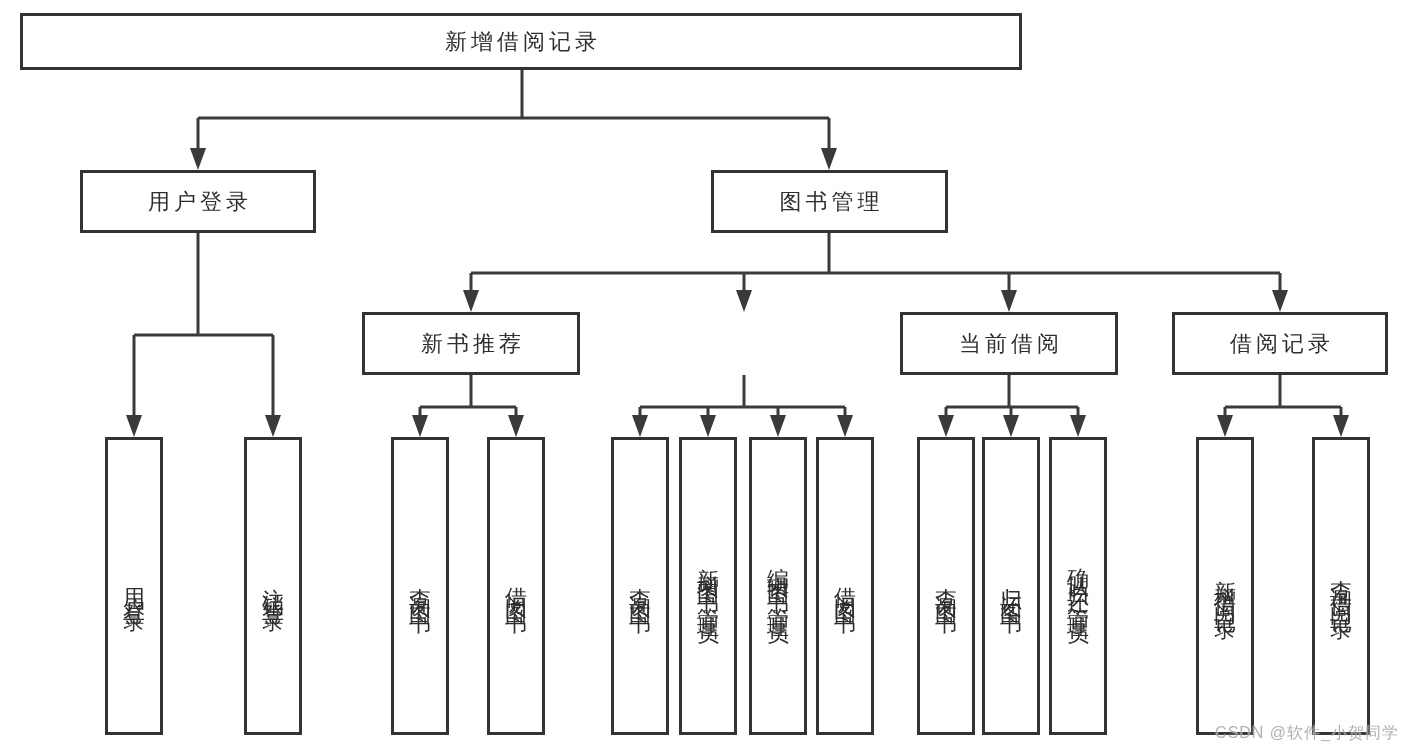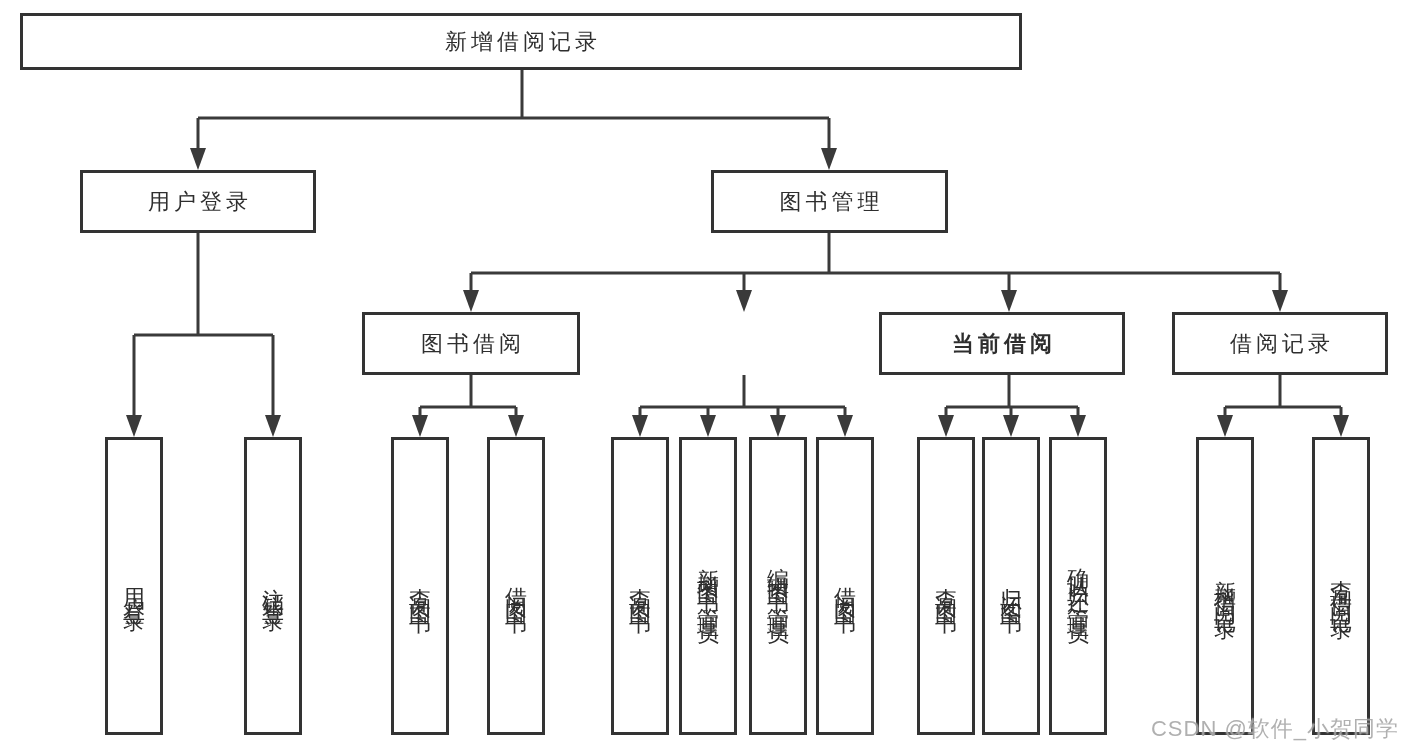--- a/index.html
+++ b/index.html
@@ -38,21 +38,21 @@
     text-orientation: mixed;
     font-size: 22px;
     letter-spacing: 8px;
     line-height: 1;
     white-space: nowrap;
   }
   .watermark {
     position: absolute;
     right: 6px;
     bottom: 3px;
-    font-size: 22px;
+    font-size: 16px;
     color: rgba(150, 150, 150, 0.75);
     text-shadow: 0 0 2px rgba(255,255,255,0.9);
     letter-spacing: 1px;
     white-space: nowrap;
   }
 </style>
 </head>
 <body>
 
 <div id="canvas">
@@ -105,23 +105,23 @@
   </div>
 
   <div class="node h-node" style="left:80px; top:170px; width:236px; height:63px;">
     <span>用户登录</span>
   </div>
   <div class="node h-node" style="left:711px; top:170px; width:237px; height:63px;align-items:center;">
     <span>图书管理</span>
   </div>
 
   <div class="node h-node" style="left:362px; top:312px; width:218px; height:63px;">
-    <span>图书借阅</span>
+    <span>新书推荐</span>
   </div>
-  <div class="node h-node" style="left:879px; top:312px; width:246px; height:63px;font-weight:bold;">
+  <div class="node h-node" style="left:900px; top:312px; width:218px; height:63px;">
     <span>当前借阅</span>
   </div>
   <div class="node h-node" style="left:1172px; top:312px; width:216px; height:63px;">
     <span>借阅记录</span>
   </div>
 
   <div class="node v-node" style="left:105px; top:437px; width:58px; height:298px;">
     <span class="v-label">用户登录</span>
   </div>
   <div class="node v-node" style="left:244px; top:437px; width:58px; height:298px;">

